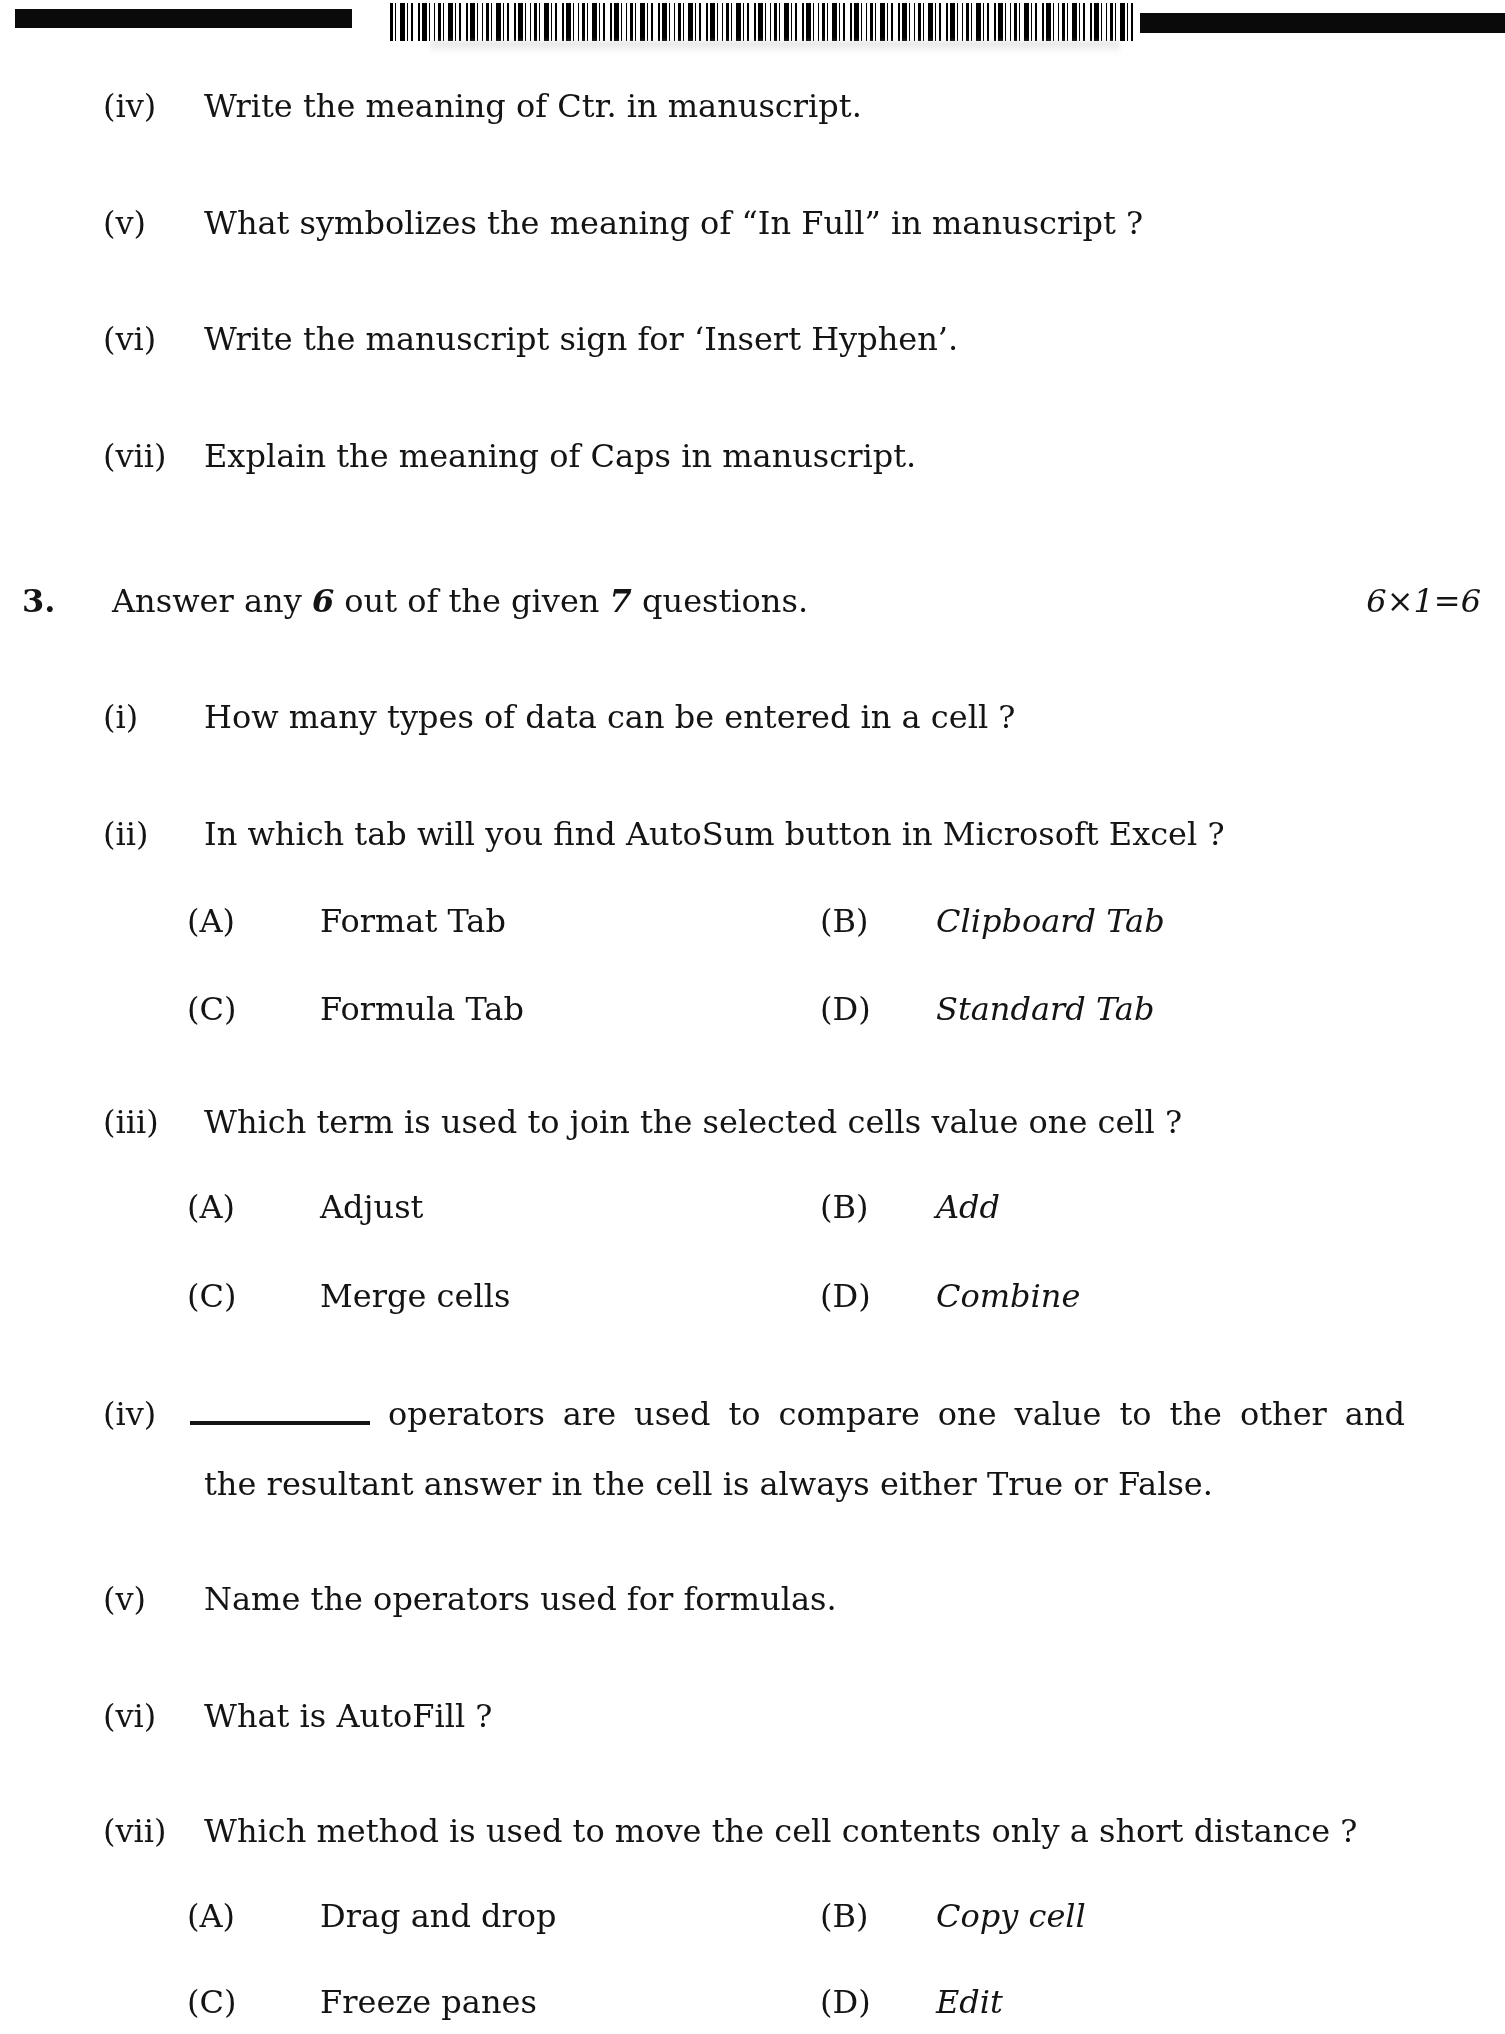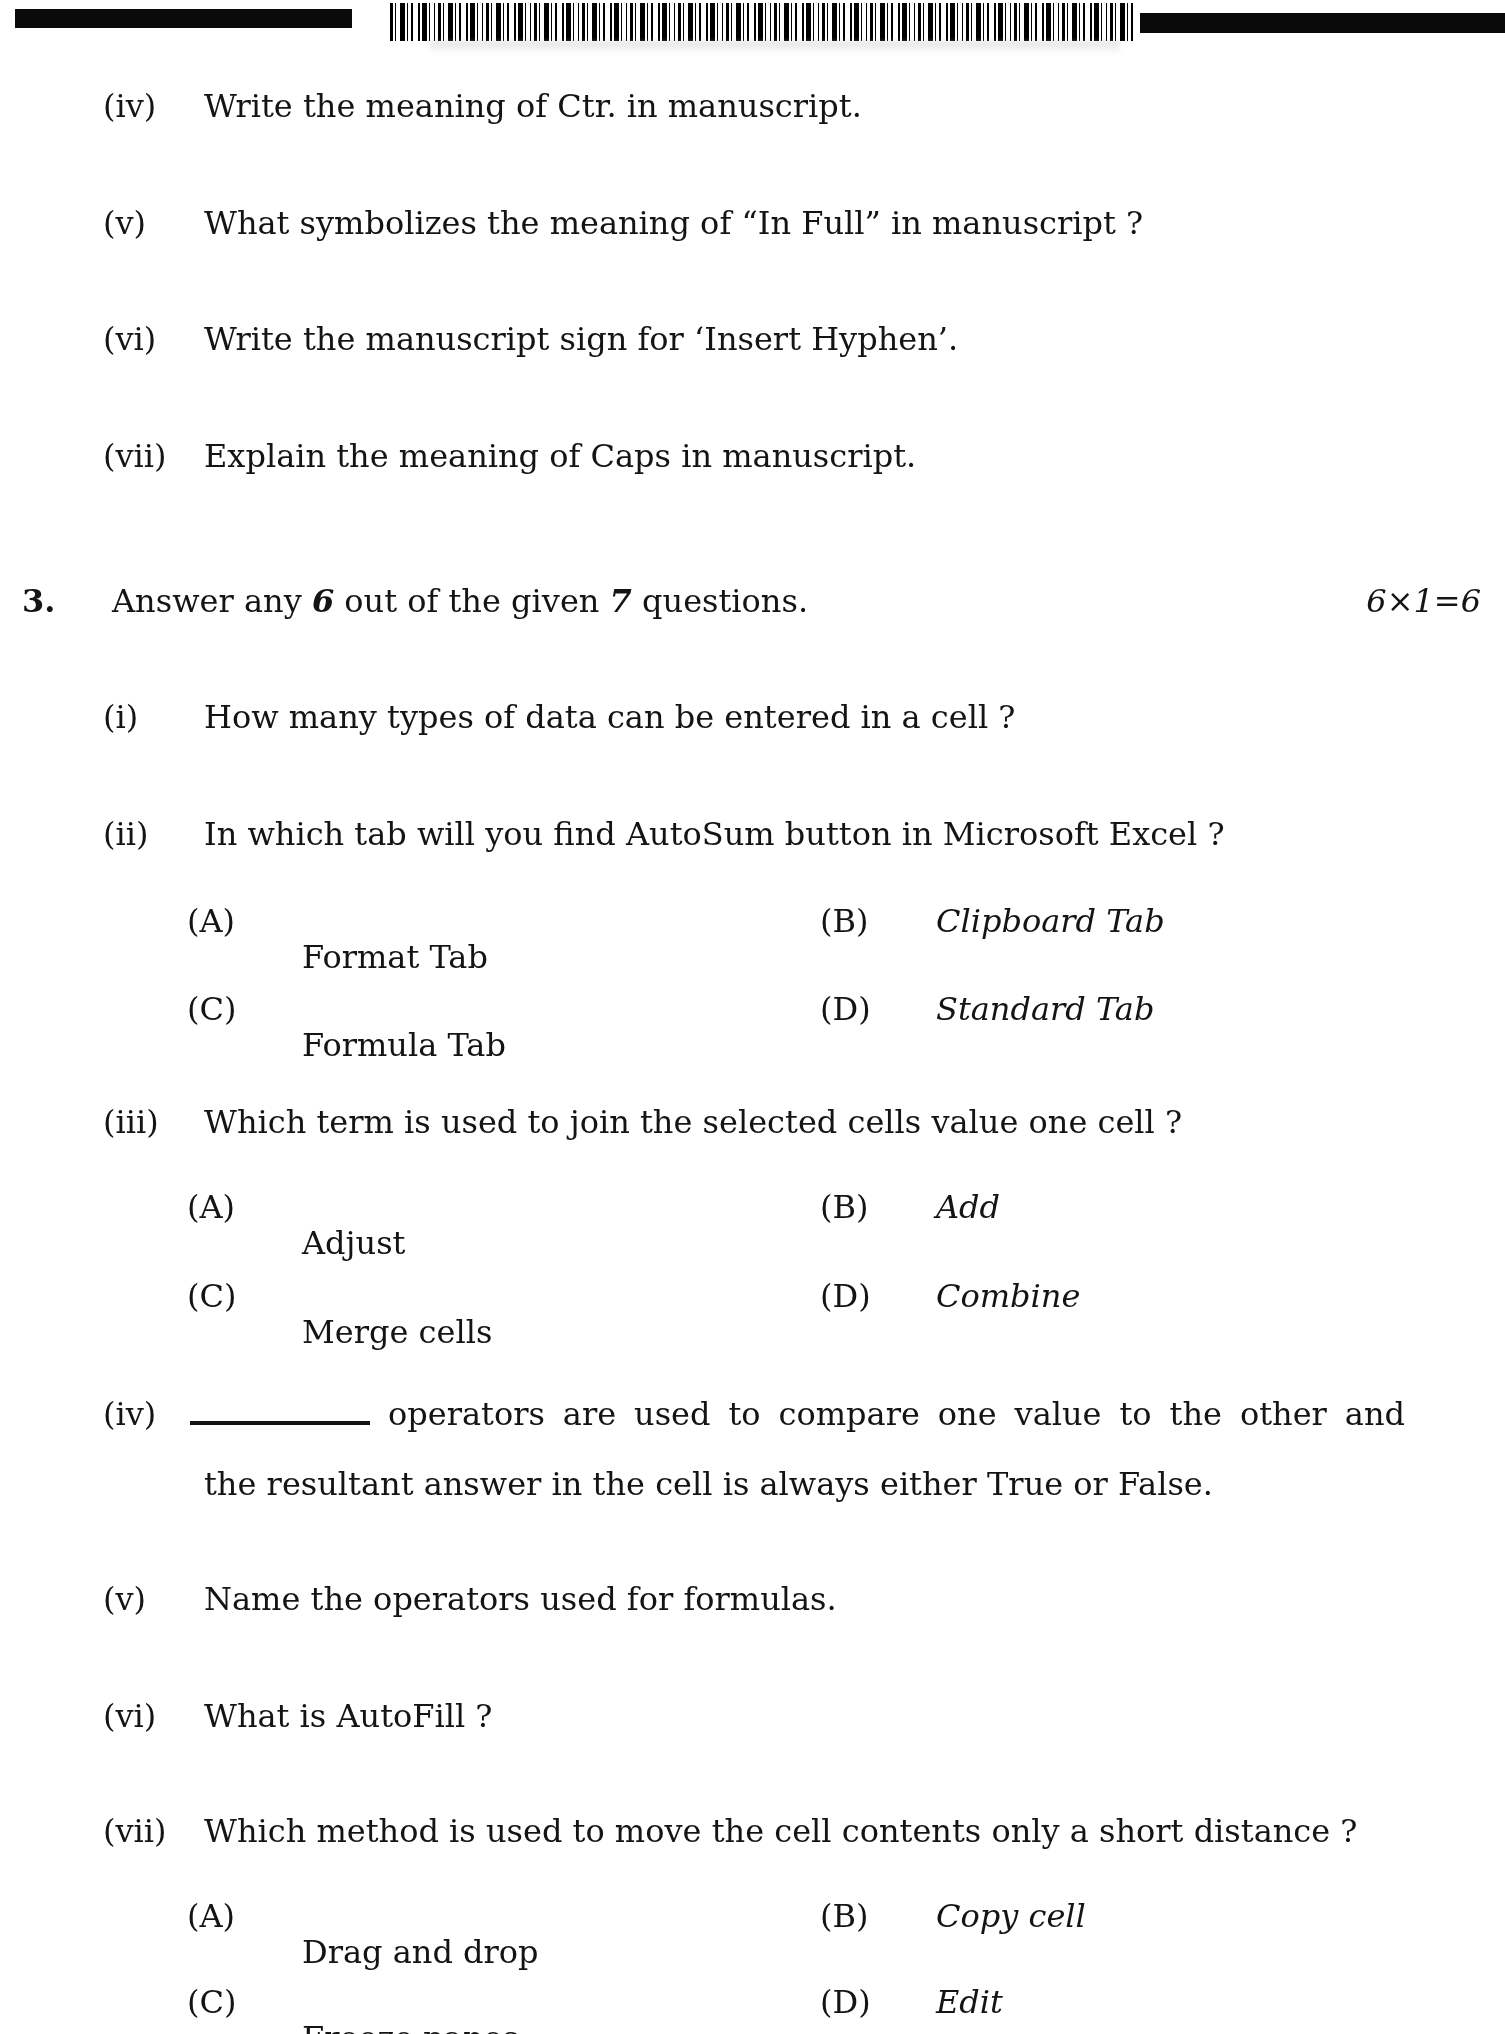--- a/index.html
+++ b/index.html
@@ -36,21 +36,21 @@
     opacity:.4;filter:blur(2px);
   }
   .row{position:absolute;left:0;width:1505px;height:48px;line-height:46px;white-space:nowrap;}
   .qnum{position:absolute;left:22px;font-weight:700;}
   .qlabel{position:absolute;left:103px;}
   .qtext{position:absolute;left:204px;}
   .instr{position:absolute;left:112px;}
   .bi{font-weight:700;font-style:italic;}
   .marks{position:absolute;right:24px;font-style:italic;text-align:center;}
   .olabel1{position:absolute;left:187px;}
-  .otext1{position:absolute;left:302px;margin-top:36px;}
+  .otext1{position:absolute;left:320px;}
   .olabel2{position:absolute;left:820px;}
   .otext2{position:absolute;left:936px;font-style:italic;}
   .justline{
     position:absolute;left:190px;width:1215px;
     text-align:justify;text-align-last:justify;
   }
   .blank{
     display:inline-block;width:180px;height:0.55em;
     border-bottom:4px solid var(--ink);
   }

